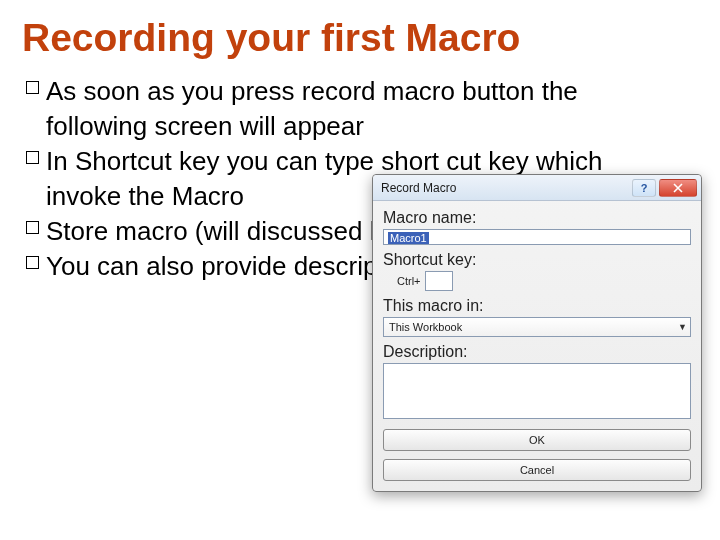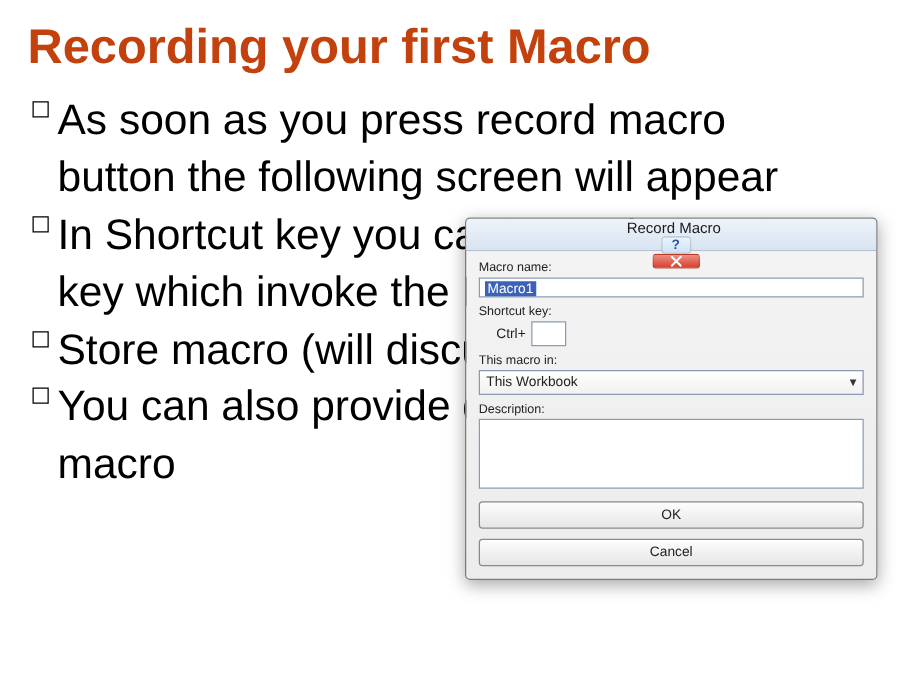--- a/index.html
+++ b/index.html
@@ -12,21 +12,21 @@
     overflow: hidden;
   }
   .title {
     color: #c2410c;
     font-size: 39px;
     font-weight: bold;
     padding: 16px 22px 8px 22px;
   }
   .content {
     padding: 6px 30px 0 46px;
-    font-size: 34px;
+    font-size: 26px;
     line-height: 1.35;
     color: #000;
     max-width: 700px;
   }
   .bullet {
     position: relative;
   }
   .sq {
     position: absolute;
     left: -20px;
@@ -51,42 +51,41 @@
     color: #222;
   }
   .titlebar {
     height: 26px;
     background: linear-gradient(#eef3fa,#d7e4f2);
     border-bottom: 1px solid #b6c2d2;
     border-radius: 4px 4px 0 0;
     display: flex;
     align-items: center;
     padding: 0 4px 0 8px;
-    flex-direction: column;
   }
   .titlebar .t {
     flex: 1;
     font-size: 12px;
     color: #1a1a1a;
   }
   .tbtn {
     width: 24px;
     height: 18px;
     border-radius: 3px;
     margin-left: 3px;
     display: flex;
     align-items: center;
     justify-content: center;
     border: 1px solid rgba(0,0,0,0.15);
   }
   .tbtn.help { background: linear-gradient(#eaf3fd,#cfe3f7); color:#2554a0; font-weight:bold; }
   .tbtn.close { background: linear-gradient(#f08d82,#d4432e); color:#fff; width:38px; }
   .tbtn.close svg { width:10px; height:10px; }
   .dlg-body { padding: 8px 10px 10px 10px; }
-  .lbl { font-size: 10px; margin-top: 6px; margin-bottom: 2px; display:block; }
+  .lbl { font-size: 16px; margin-top: 6px; margin-bottom: 2px; display:block; }
   .lbl:first-child { margin-top: 0; }
   .txt {
     width: 100%;
     height: 16px;
     border: 1px solid #8a9bb2;
     background: #fff;
     padding: 2px 4px;
     font-size: 11px;
   }
   .shortcut-row { display:flex; align-items:center; gap:4px; padding-left:14px; }

